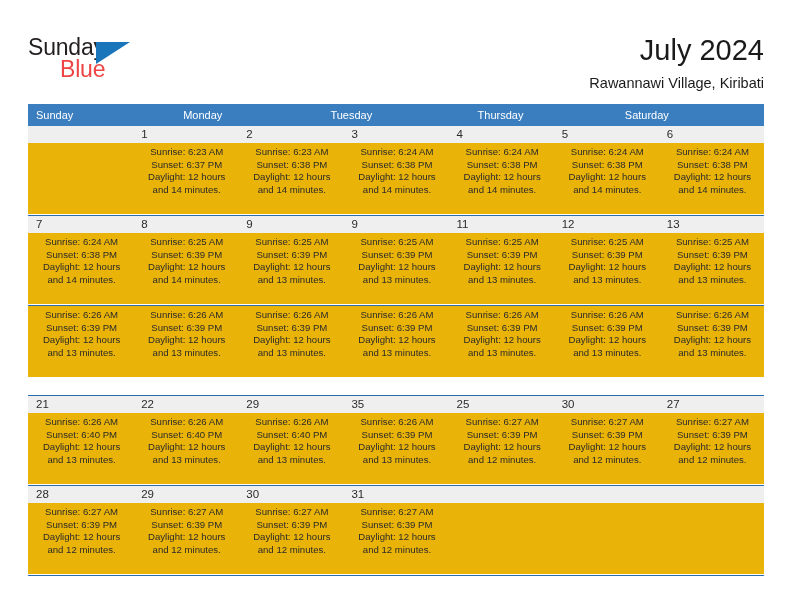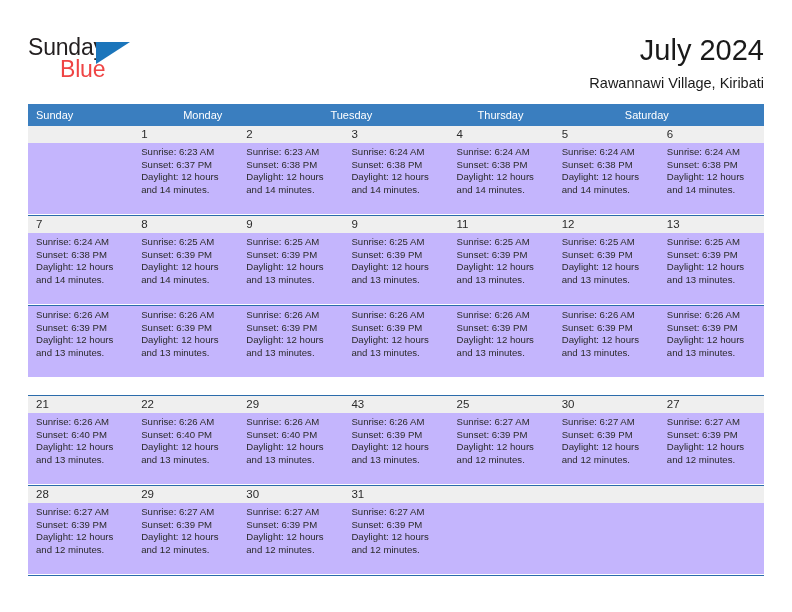--- a/index.html
+++ b/index.html
@@ -114,21 +114,22 @@
   .daynum-cell {
     flex: 1 1 0;
     font-size: 11.5px;
     line-height: 17px;
     color: #2b2b2b;
     padding-left: 8px;
   }
   .detail-strip {
     display: flex;
     height: 71px;
-    background: #c4b5fd;
+    background: #eab308;
+    text-align: center;
   }
   .detail-cell {
     flex: 1 1 0;
     padding: 3px 6px 0 8px;
   }
   .detail-cell p {
     font-size: 9.6px;
     line-height: 12.6px;
     color: #2b2b2b;
     white-space: nowrap;
@@ -312,21 +313,21 @@
               <p>Daylight: 12 hours</p>
               <p>and 13 minutes.</p>
             </div>
           </div>
         </div>
         <div class="week-row">
           <div class="daynum-strip">
             <div class="daynum-cell">21</div>
             <div class="daynum-cell">22</div>
             <div class="daynum-cell">29</div>
-            <div class="daynum-cell">43</div>
+            <div class="daynum-cell">35</div>
             <div class="daynum-cell">25</div>
             <div class="daynum-cell">30</div>
             <div class="daynum-cell">27</div>
           </div>
           <div class="detail-strip">
             <div class="detail-cell">
               <p>Sunrise: 6:26 AM</p>
               <p>Sunset: 6:40 PM</p>
               <p>Daylight: 12 hours</p>
               <p>and 13 minutes.</p>

